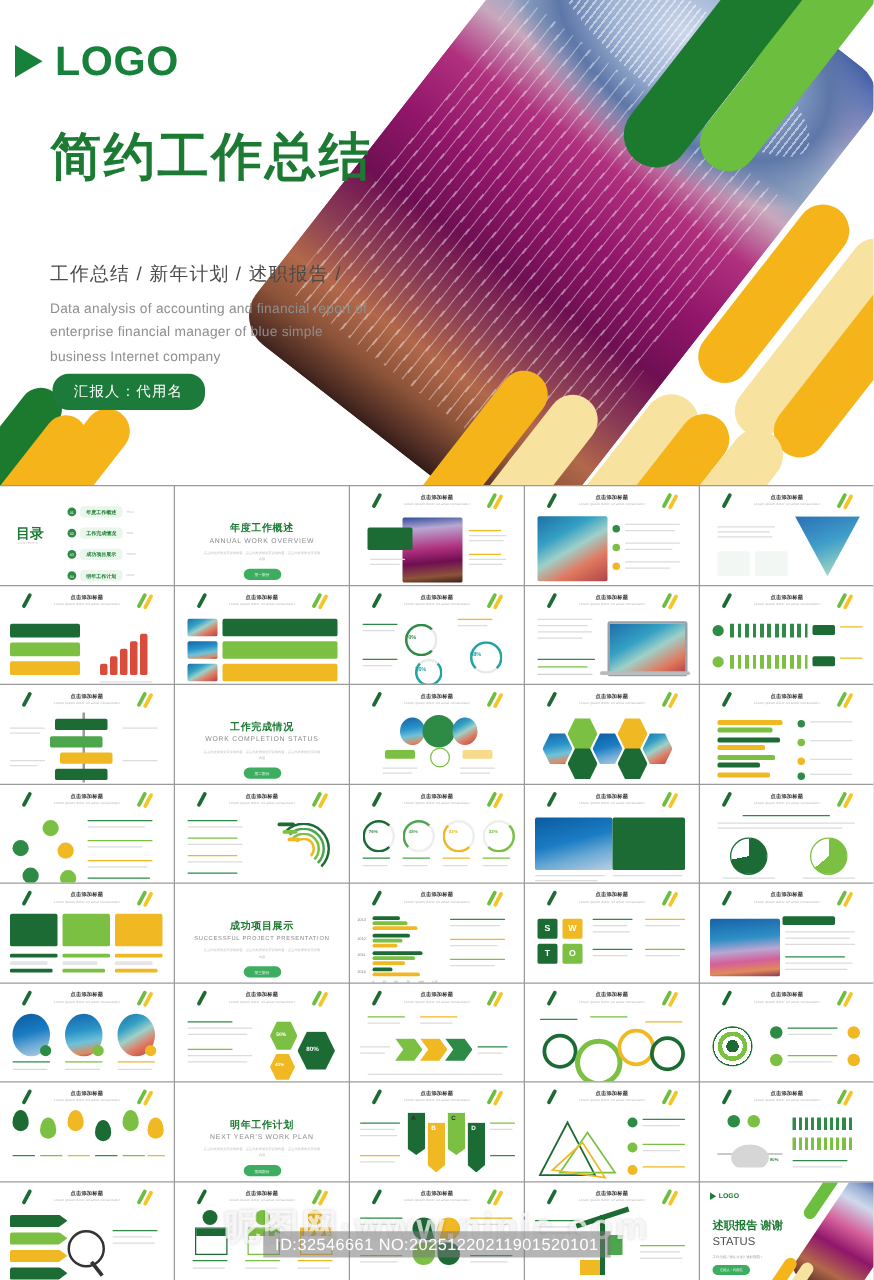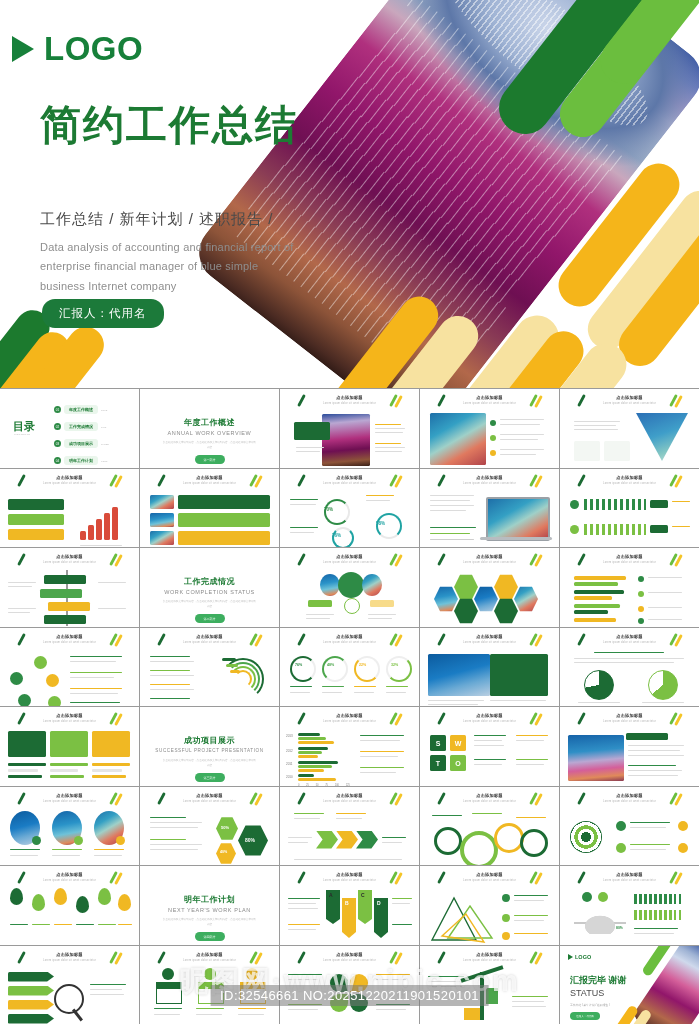--- a/index.html
+++ b/index.html
@@ -869,21 +869,21 @@
       <div class="ln" style="left:92px;top:50px;width:36px;background:#7BC043;"></div>
       <div class="ln" style="left:92px;top:55px;width:32px;"></div>
       <div class="ln" style="left:92px;top:60px;width:34px;"></div>
     </div>
 
     <div class="thumb">
       <div style="position:absolute;left:8px;top:8px;display:flex;align-items:center;gap:2px;">
         <span style="width:0;height:0;border-left:5px solid #1C7A33;border-top:3px solid transparent;border-bottom:3px solid transparent;"></span>
         <span style="font-size:5.5px;font-weight:bold;color:#1C7A33;">LOGO</span>
       </div>
-      <div style="position:absolute;left:10px;top:28px;font-size:9px;font-weight:bold;color:#1C7A33;">汇报完毕 谢谢</div>
+      <div style="position:absolute;left:10px;top:28px;font-size:9px;font-weight:bold;color:#1C7A33;">述职报告 谢谢</div>
       <div style="position:absolute;left:10px;top:42px;font-size:9px;color:#4a4a4a;">STATUS</div>
       <div style="position:absolute;left:10px;top:57px;font-size:2.8px;color:#9a9a9a;">工作总结 / 新年计划 / 述职报告 /</div>
       <div style="position:absolute;left:10px;top:66px;background:#3DAE5F;color:#fff;font-size:2.6px;padding:2px 6px;border-radius:5px;">汇报人：代用名</div>
       <div style="position:absolute;right:-10px;top:-6px;width:54px;height:100px;transform:rotate(34deg);border-radius:8px;
         background:linear-gradient(175deg,#2b4c9b 0%,#9fb3d4 15%,#cfd9ec 25%,#d45f9a 45%,#91166a 62%,#b2684a 82%,#4a2a22 100%);"></div>
       <div class="bar b-lgreen" style="left:92px;top:-10px;width:10px;height:42px;transform:rotate(34deg);"></div>
       <div class="bar b-yellow" style="left:60px;top:58px;width:10px;height:36px;transform:rotate(34deg);"></div>
       <div class="bar b-pyellow" style="left:74px;top:62px;width:10px;height:34px;transform:rotate(34deg);"></div>
     </div>
 

